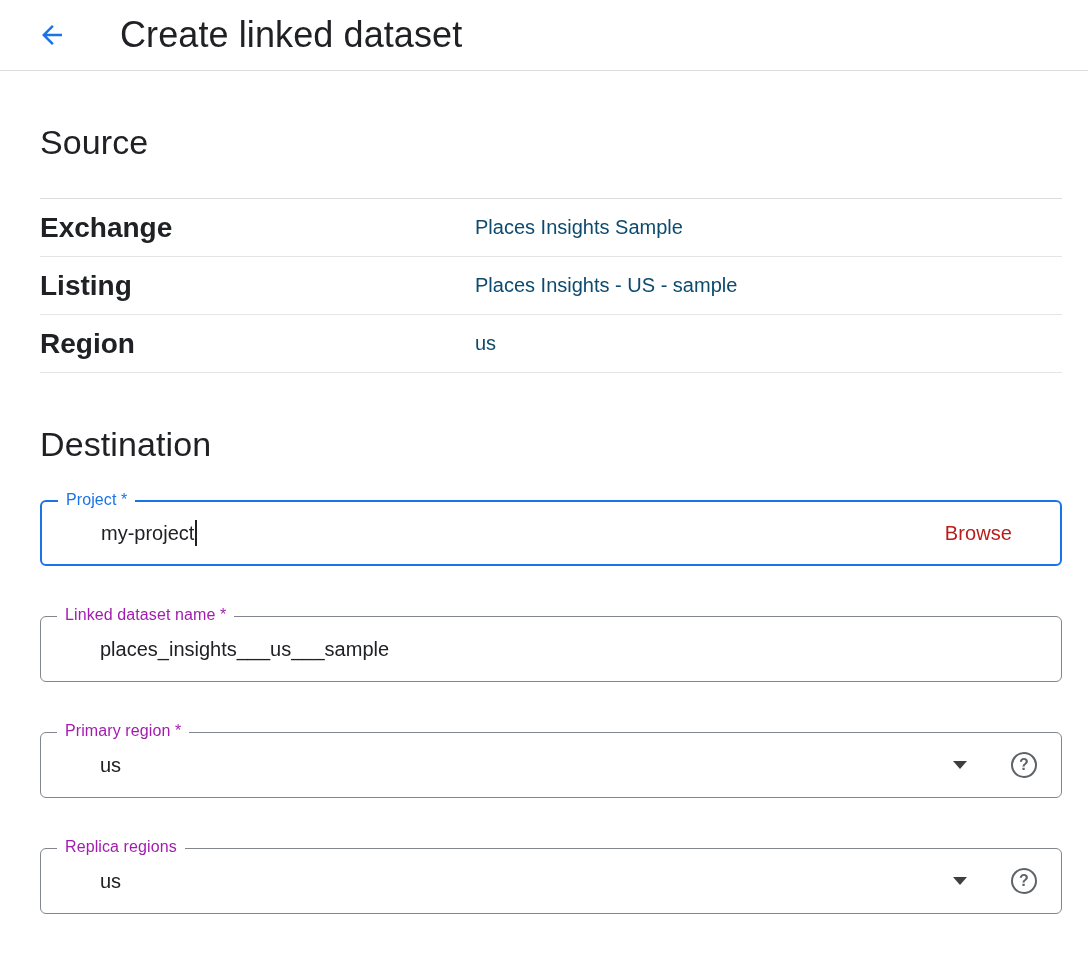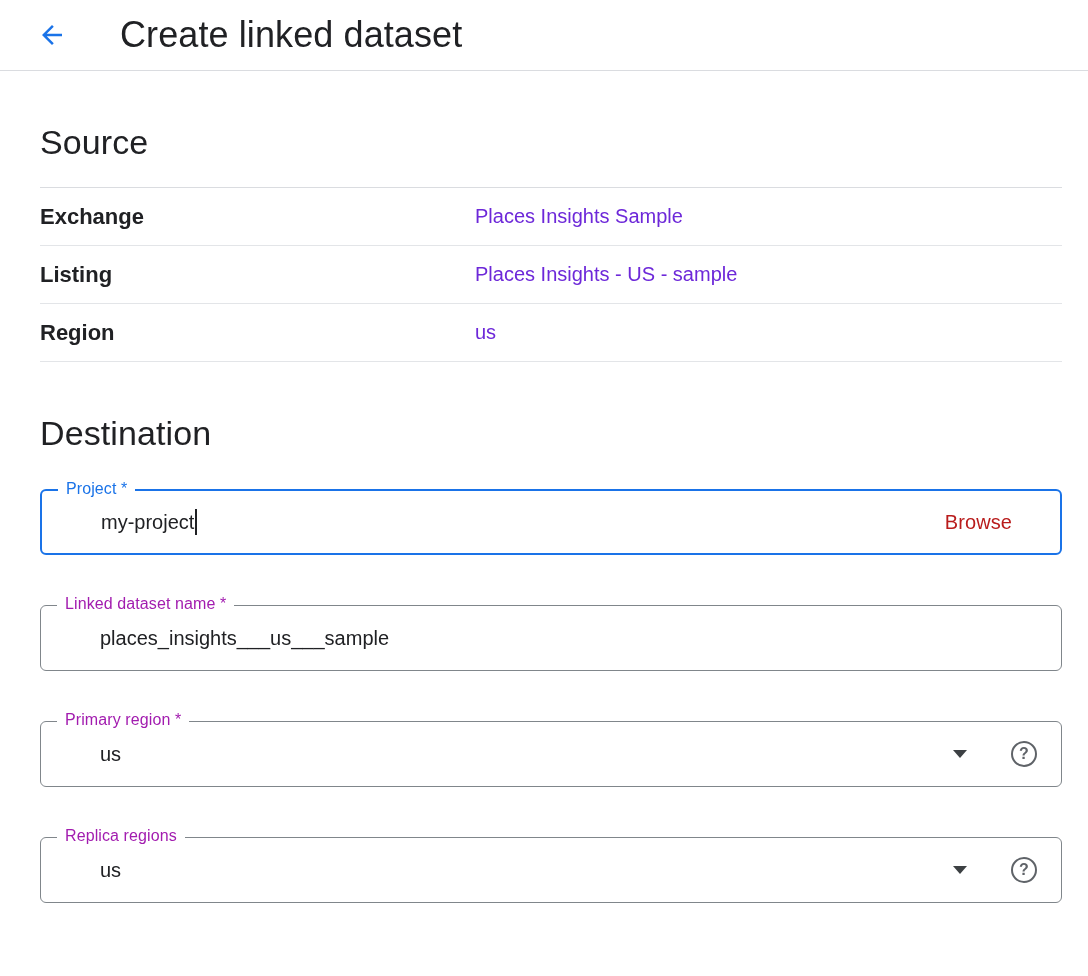--- a/index.html
+++ b/index.html
@@ -45,41 +45,41 @@
   .content {
     margin-left: 40px;
     width: 1022px;
   }
   .section-heading {
     font-size: 34px;
     font-weight: 400;
     color: #202124;
     letter-spacing: 0.1px;
   }
-  .source-heading { margin-top: 52px; margin-bottom: 25px; }
+  .source-heading { margin-top: 52px; margin-bottom: 36px; }
 
   
   .source-table { border-top: 1px solid #dadce0; }
   .source-row {
     display: flex;
     align-items: center;
     height: 58px;
     border-bottom: 1px solid #e3e5e8;
   }
   .source-row-label {
     width: 435px;
     flex: 0 0 435px;
-    font-size: 22px;
+    font-size: 28px;
     font-weight: 700;
     color: #202124;
   }
   .source-row-value {
     font-size: 20px;
     font-weight: 400;
-    color: #6d28d9;
+    color: #0c4a6e;
   }
 
   
   .destination-heading { margin-top: 52px; margin-bottom: 34px; }
 
   .field {
     position: relative;
     height: 66px;
     border: 1px solid #80868b;
     border-radius: 6px;

